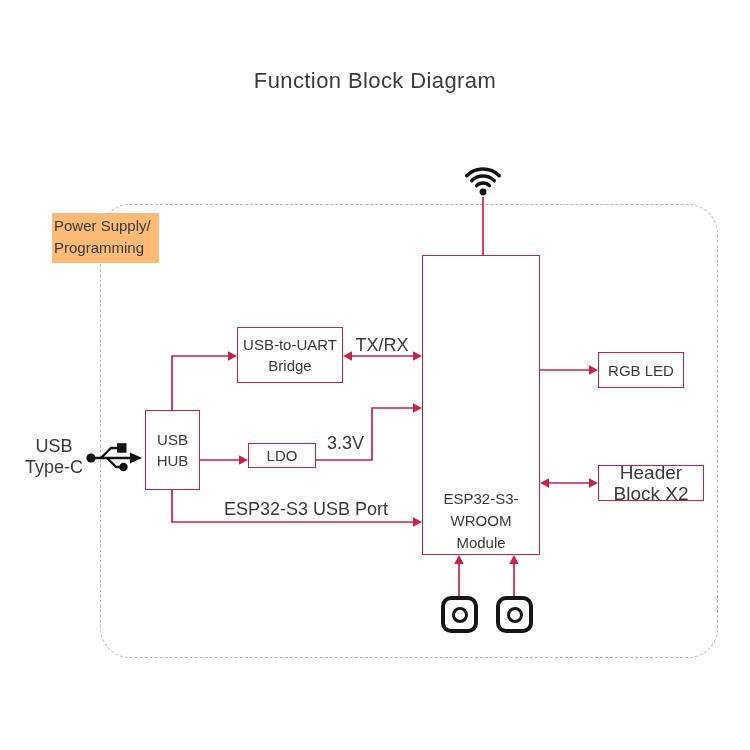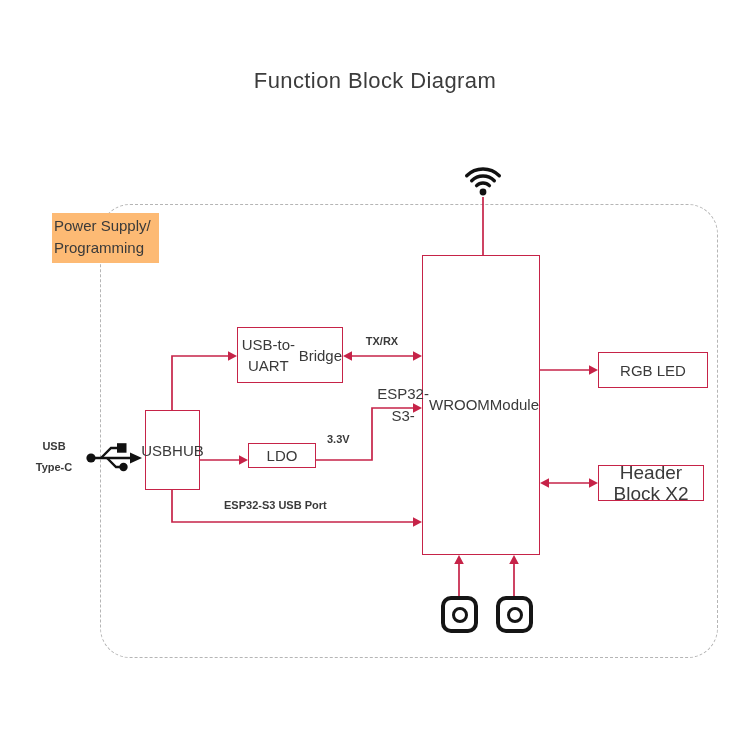--- a/index.html
+++ b/index.html
@@ -22,31 +22,31 @@
     position:absolute; left:52px; top:213px; z-index:2;
     background:#fdba74; padding:2px 8px 4px 2px;
     font-size:15px; line-height:22px; color:#3a3a3a;
   }
 
   .svg-overlay { position:absolute; left:0; top:0; z-index:2; }
 
   .blk {
     position:absolute; z-index:3; background:#ffffff;
     border:1.5px solid #c62348;
-    display:flex; flex-direction:row; align-items:center; justify-content:center;
+    display:flex; flex-direction:column; align-items:center; justify-content:center;
     text-align:center; font-size:15px; line-height:21px; color:#3a3a3a;
   }
   #blk-usb-uart   { left:237px; top:327px; width:106px; height:56px; }
   #blk-usb-hub    { left:145px; top:410px; width:55px;  height:80px; }
   #blk-ldo        { left:248px; top:443px; width:68px;  height:25px; }
   #blk-esp32      { left:422px; top:255px; width:118px; height:300px; line-height:22px;justify-content:flex-end; }
-  #blk-rgb-led    { left:598px; top:352px; width:110px;  height:36px; }
+  #blk-rgb-led    { left:598px; top:352px; width:86px;  height:36px; }
   #blk-header     { left:598px; top:465px; width:106px; height:36px; font-size:19px; }
 
-  .conn-lbl { position:absolute; z-index:3; font-size:11px; color:#3a3a3a; white-space:nowrap;font-weight:bold; }
+  .conn-lbl { position:absolute; z-index:3; font-size:18px; color:#3a3a3a; white-space:nowrap; }
   #lbl-txrx    { left:342px; top:335px; width:80px; text-align:center; }
   #lbl-33v     { left:327px; top:433px; }
   #lbl-usbport { left:224px; top:499px; }
   #lbl-usbtypec{ left:22px;  top:436px; width:64px; text-align:center; line-height:21px; }
 
   .push-btn {
     position:absolute; z-index:3; width:37px; height:37px;
     border:4px solid #151515; border-radius:10px; background:#ffffff;
     display:flex; align-items:center; justify-content:center;
   }

